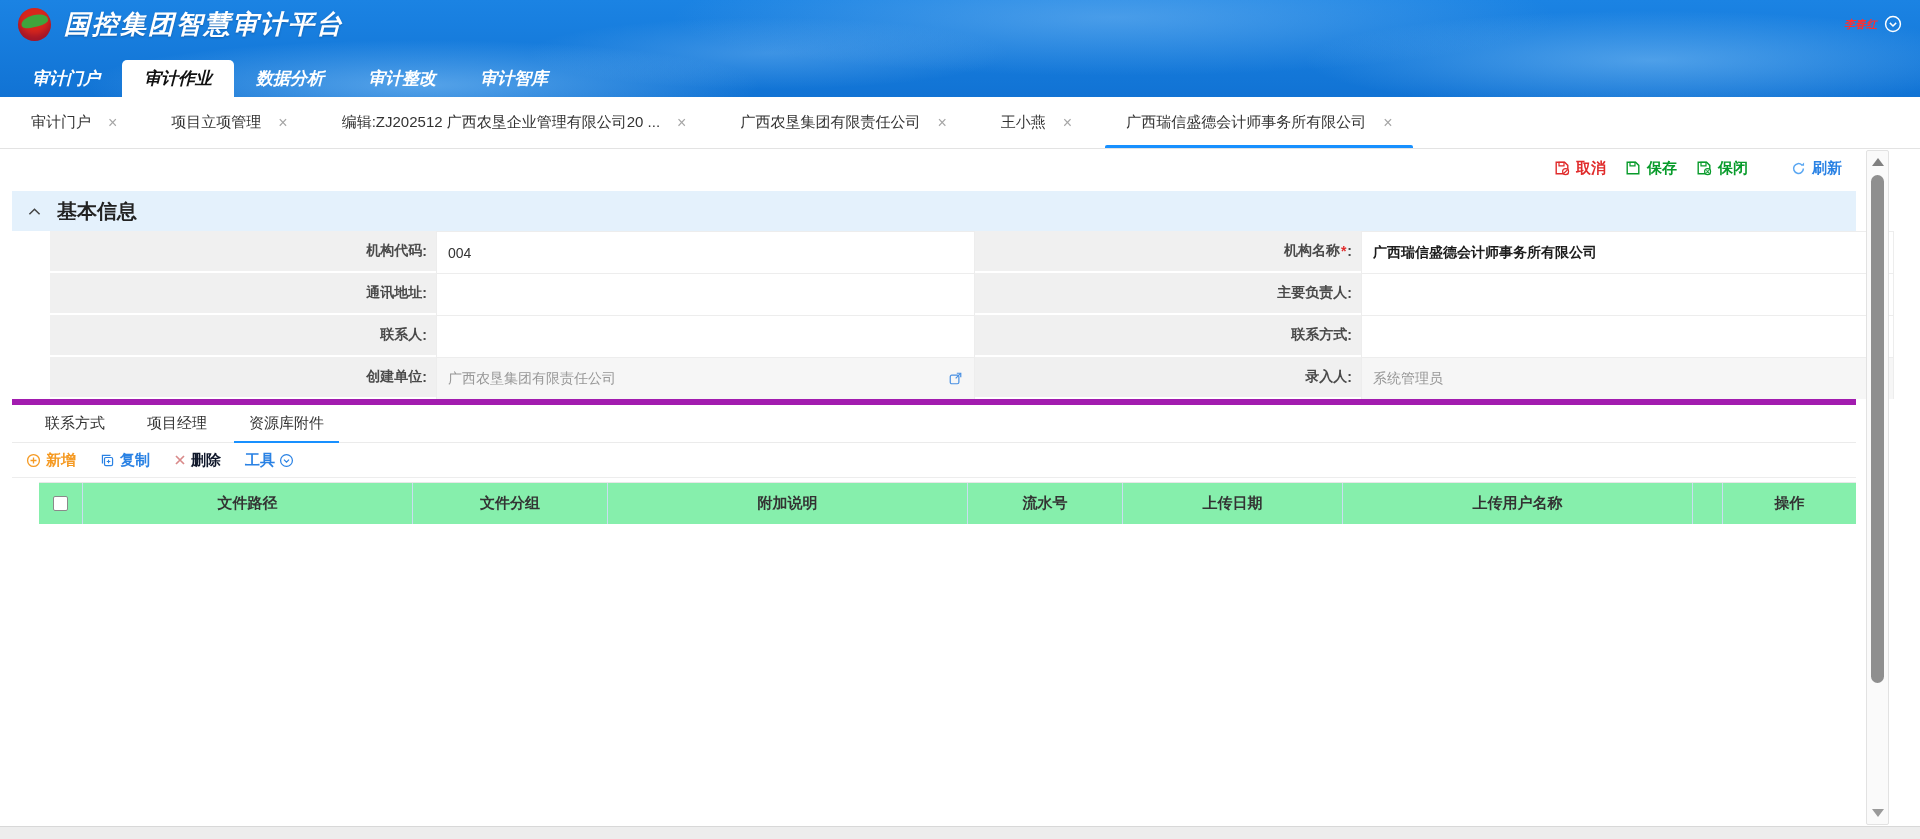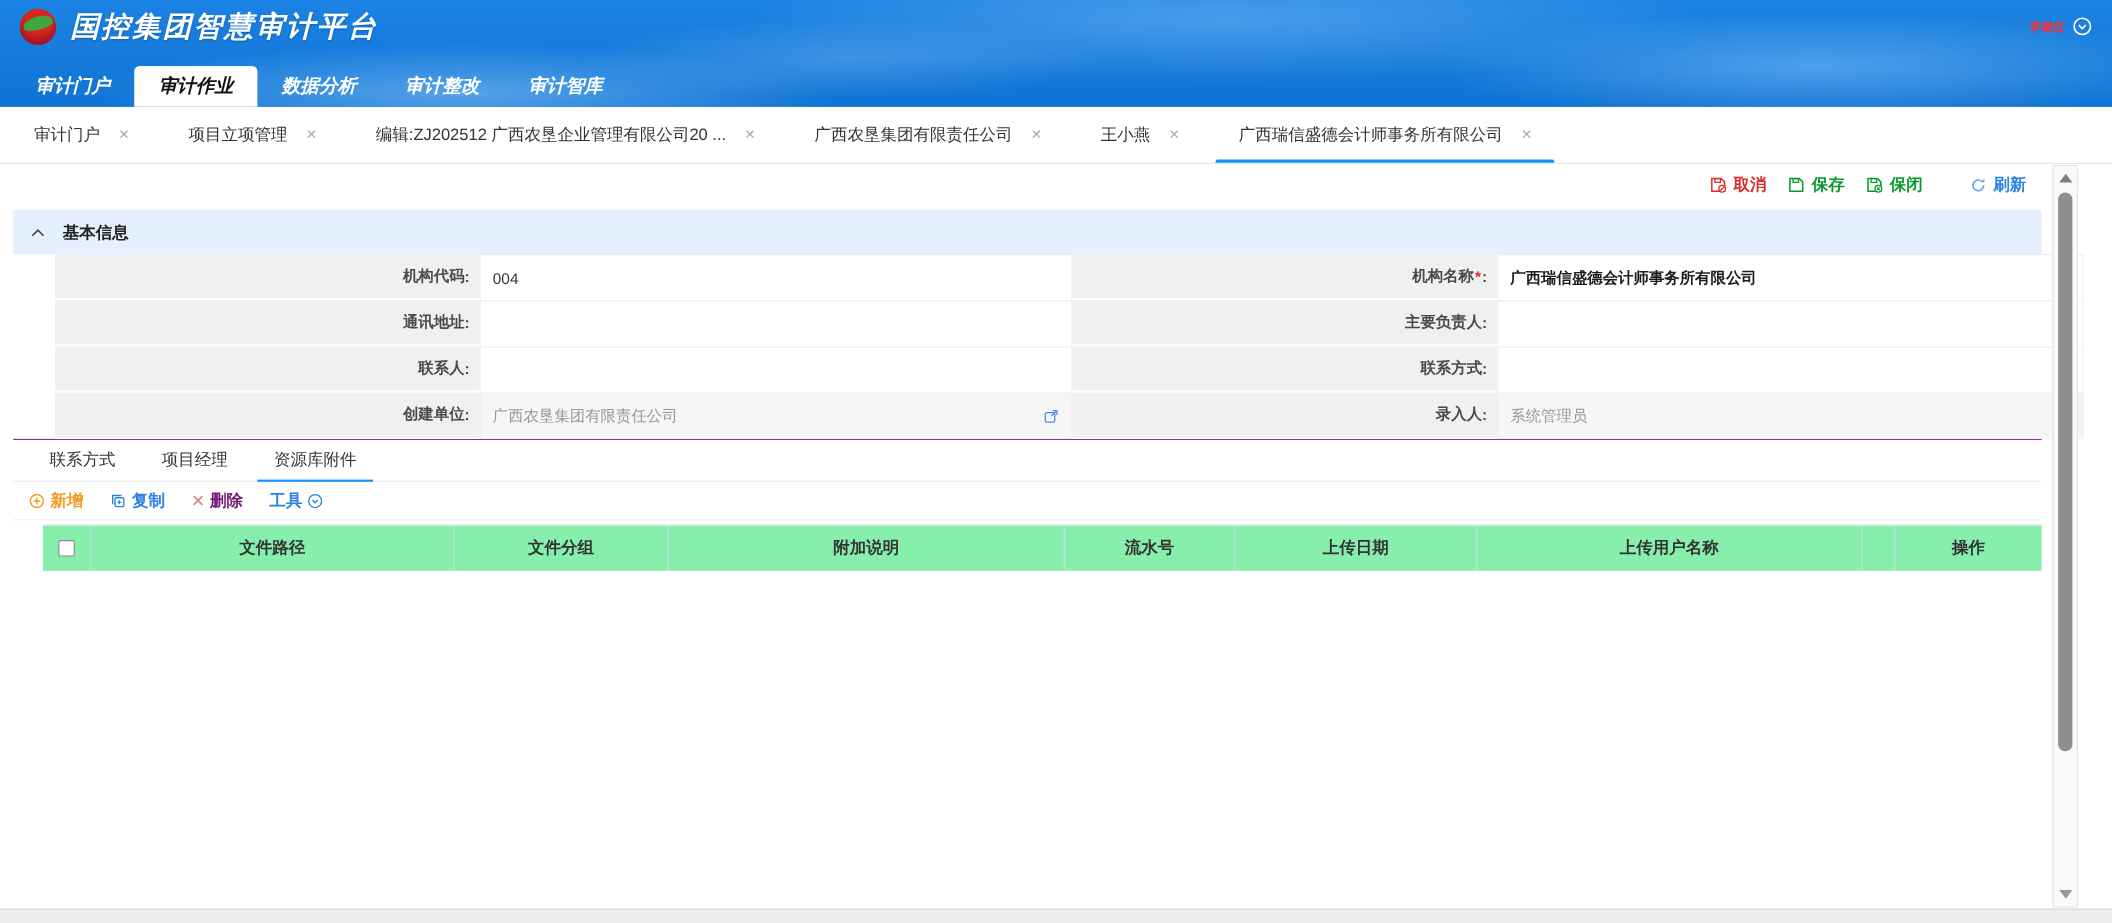--- a/index.html
+++ b/index.html
@@ -42,44 +42,44 @@
   .abtn { display:flex; align-items:center; gap:6px; font-size:15px; font-weight:bold; cursor:pointer; }
   .abtn.red   { color:#e02b2b; }
   .abtn.green { color:#089b2b; }
   .abtn.blue  { color:#2a82e4; margin-left:24px; }
   .abtn svg { display:block; }
 
   
   .content { margin:4px 0 0 12px; width:1844px; }
 
   .sect-head { height:40px; background:#e4f1fc; display:flex; align-items:center; gap:16px; padding:0 16px; }
-  .sect-title { font-size:15px; font-weight:bold; color:#222; }
+  .sect-title { font-size:20px; font-weight:bold; color:#222; }
 
   .form-grid { display:grid; grid-template-columns:386px 539px 386px 533px; }
   .label-cell { height:42px; background:#f0f0f0; display:flex; align-items:center; justify-content:flex-end;
                 padding-right:9px; font-weight:bold; color:#4a4a4a; font-size:14px; border-bottom:2px solid #fff; }
   .label-cell .star { color:#e02b2b; margin:0 1px; }
   .input-cell { height:42px; background:#fff; border:1px solid #ededed; border-bottom:none; display:flex; align-items:center; padding:0 11px; }
   .cell-input { border:none; outline:none; width:100%; font-size:14px; color:#333; font-family:inherit; background:transparent; }
   .cell-input.bold { font-weight:bold; color:#1c1c1c; }
   .input-cell.readonly { background:#f6f6f6; justify-content:space-between; color:#979797; }
   .input-cell.readonly .ro-val { font-size:14px; }
-  .form-wrap { border-bottom:1px solid #a21caf;padding-left:38px; }
+  .form-wrap { border-bottom:6px solid #a21caf;padding-left:38px; }
 
   
   .sub-tabs { height:38px; display:flex; align-items:stretch; padding-left:18px; border-bottom:1px solid #ebebeb; }
   .sub-tab { display:flex; align-items:center; padding:0 15px; margin-right:12px; font-size:15px; color:#333; position:relative; cursor:pointer; }
   .sub-tab.active::after { content:""; position:absolute; left:0; right:0; bottom:-1px; height:2px; background:#1890ff; }
 
   
   .toolbar { height:35px; display:flex; align-items:center; gap:24px; padding-left:14px; border-bottom:1px solid #ededed; }
   .tbtn { display:flex; align-items:center; gap:5px; font-size:15px; font-weight:bold; cursor:pointer; }
   .tbtn.orange { color:#f59a23; }
   .tbtn.blue   { color:#2a82e4; }
-  .tbtn.red    { color:#701a75; }
+  .tbtn.red    { color:#0f172a; }
 
   
   .grid-head { margin-top:4px; height:42px; display:flex; background:#86efac; border-top:1px solid #e8e8e8;margin-left:27px; }
   .gh-cell { display:flex; align-items:center; justify-content:center; font-weight:bold; font-size:15px; color:#333;
              border-right:1px solid #c9def0; height:100%; }
   .c-check{width:44px;} .c-path{width:330px;} .c-group{width:195px;} .c-note{width:360px;}
   .c-serial{width:155px;} .c-user{width:350px;} .c-date{width:220px;} .c-spacer{width:30px;} .c-op{flex:1; border-right:none;}
   .cb { width:15px; height:15px; background:#fff; border:1.5px solid #8a8a8a; border-radius:2px; cursor:pointer; }
   .grid-body { height:292px; background:#fff; }
 

